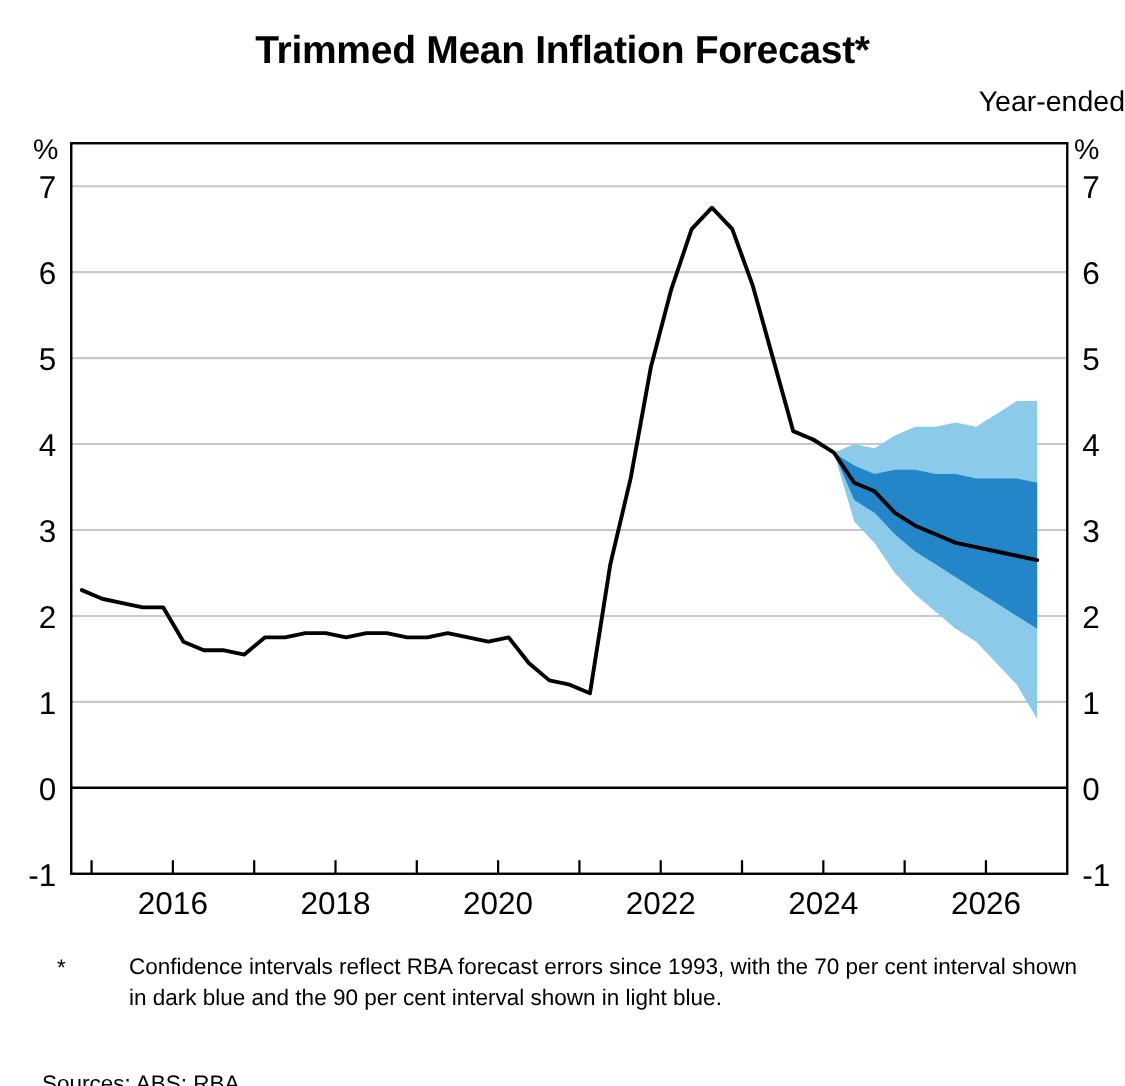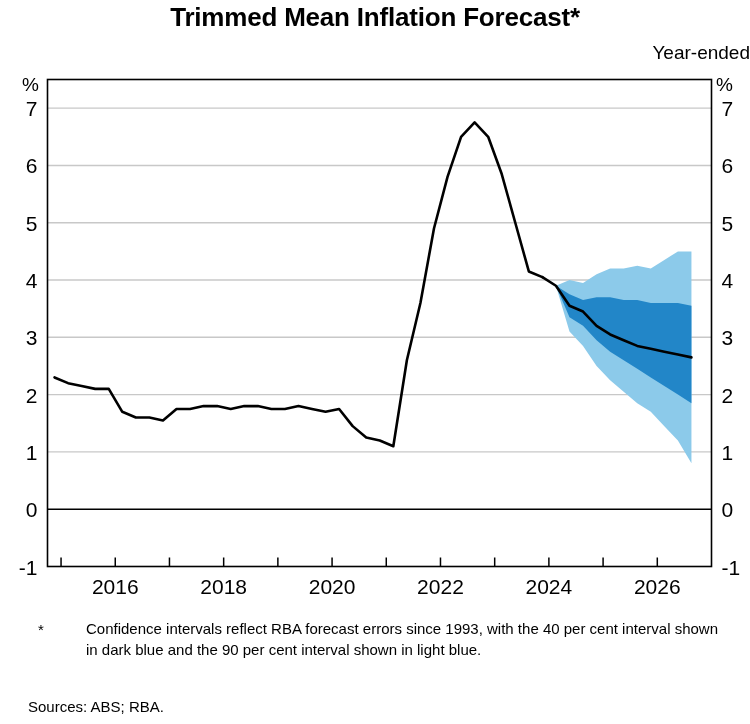--- a/index.html
+++ b/index.html
@@ -10,21 +10,21 @@
   body {
     width: 750px;
     height: 724px;
     font-family: "Liberation Sans", sans-serif;
     color: #000000;
     position: relative;
     overflow: hidden;
   }
   #root {
     position: absolute;
-    left: 0; top: 0;
+    left: 0; top: 16px;
     width: 750px;
     height: 512px;
     border-radius: 17px;
   }
   .title {
     position: absolute;
     left: 0;
     top: 2px;
     width: 750px;
     text-align: center;
@@ -159,19 +159,19 @@
         <text x="332.07142857142856" y="593.5" text-anchor="middle" class="xlabel">2020</text>
         <text x="440.4795918367347" y="593.5" text-anchor="middle" class="xlabel">2022</text>
         <text x="548.8877551020407" y="593.5" text-anchor="middle" class="xlabel">2024</text>
         <text x="657.295918367347" y="593.5" text-anchor="middle" class="xlabel">2026</text>
       </svg>
   </div>
 
   <div class="footnote-block">
     <div class="fn-row">
       <div class="fn-marker">*</div>
-      <div class="fn-text">Confidence intervals reflect RBA forecast errors since 1993, with the 40 per cent interval shown in dark blue and the 90 per cent interval shown in light blue.</div>
+      <div class="fn-text">Confidence intervals reflect RBA forecast errors since 1993, with the 70 per cent interval shown in dark blue and the 90 per cent interval shown in light blue.</div>
     </div>
   </div>
 
   <div class="sources">Sources: ABS; RBA.</div>
 
 </div>
 
 </body></html>

